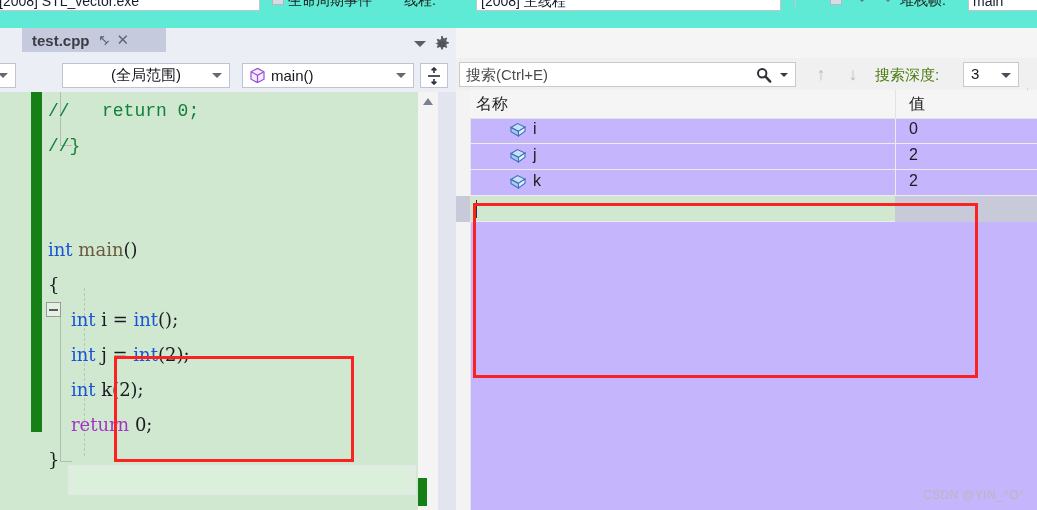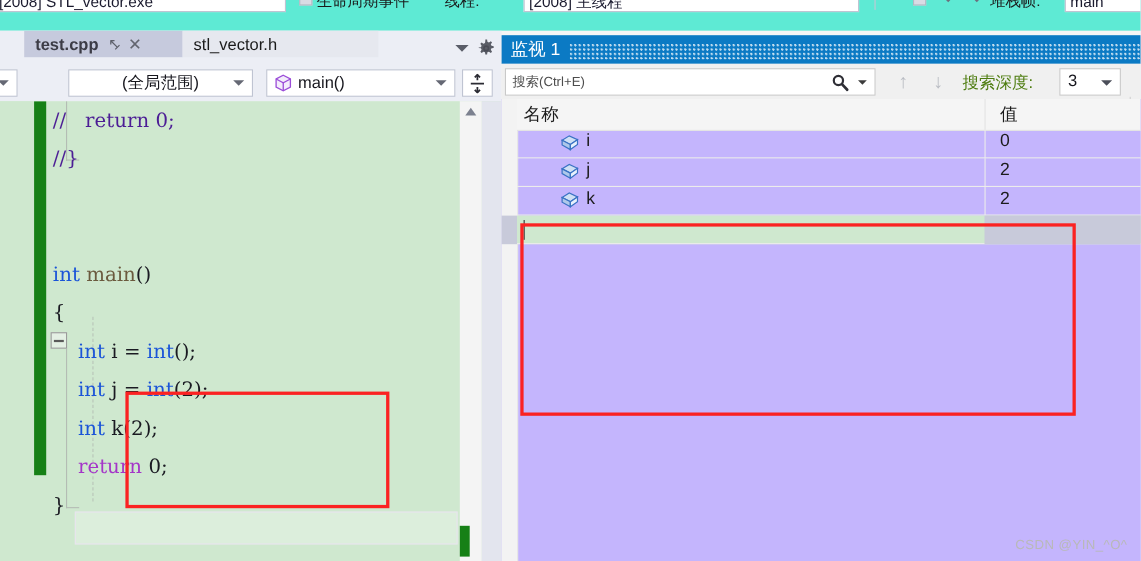--- a/index.html
+++ b/index.html
@@ -120,21 +120,21 @@
     position: absolute; left: 31px; top: 0; width: 11px; height: 340px;
     background: #168016;
   }
   .code-lines {
     position: absolute; left: 48px; top: 0; width: 368px; height: 418px;
     font-family: "DejaVu Serif", serif;
     font-size: 18px; line-height: 35px; white-space: pre;
   }
   .code-lines .ln { position: absolute; left: 0; height: 35px; }
   .kw { color: #1a54d8; }
-  .cmt { color: #4c1d95; }
+  .cmt { color: #15803d; font-family: Liberation Mono, monospace; }
   .purple { color: #a435c8; }
   .plain { color: #1a1a22; }
   .brown { color: #6b5a3e; }
 
   .fold-box {
     position: absolute; left: 46px; top: 210px;
     width: 15px; height: 15px; border: 1px solid #9a9a9a; background: #e4f0e4;
     box-sizing: border-box;
   }
   .fold-box::before {
@@ -195,21 +195,21 @@
   }
   .watch-toolbar {
     position: absolute; left: 0; top: 30px; width: 581px; height: 32px;
     background: #f0f0f0; border-bottom: 1px solid #e2e2e2;
   }
   .search-box {
     position: absolute; left: 3px; top: 4px; width: 337px; height: 25px;
     background: #ffffff; border: 1px solid #c9c9c9; box-sizing: border-box;
   }
   .search-box .ph {
-    position: absolute; left: 6px; top: 3px; font-size: 12px; color: #4d4d4d;
+    position: absolute; left: 6px; top: 3px; font-size: 15px; color: #4d4d4d;
   }
   .search-icon-wrap {
     position: absolute; right: 22px; top: 3px; width: 18px; height: 18px;
   }
   .search-caret {
     position: absolute; right: 7px; top: 10px; width: 0; height: 0;
     border-left: 4px solid transparent; border-right: 4px solid transparent;
     border-top: 4px solid #3b3b3b;
   }
   .arrow-btn {
@@ -314,23 +314,20 @@
   </div>
 
   <div class="editor-pane">
 
     <div class="tabstrip">
       <div class="tab active">
         <span>test.cpp</span>
         <span class="pin">↤</span>
         <span class="close">✕</span>
       </div>
-      <div class="tab inactive">
-        <span>stl_vector.h</span>
-      </div>
       <div class="tabstrip-caret"></div>
       <div class="tabstrip-gear">
         <svg width="18" height="18" viewBox="0 0 18 18">
           <path fill="#4a4d57" d="M9 6.2A2.8 2.8 0 1 0 9 11.8 2.8 2.8 0 0 0 9 6.2zm0 1.5a1.3 1.3 0 1 1 0 2.6 1.3 1.3 0 0 1 0-2.6z"></path>
           <path fill="#4a4d57" d="M8.2 1h1.6l.3 2 1.4.6 1.7-1.1 1.1 1.1-1.1 1.7.6 1.4 2 .3v1.6l-2 .3-.6 1.4 1.1 1.7-1.1 1.1-1.7-1.1-1.4.6-.3 2H8.2l-.3-2-1.4-.6-1.7 1.1-1.1-1.1 1.1-1.7-.6-1.4-2-.3V8.2l2-.3.6-1.4-1.1-1.7 1.1-1.1 1.7 1.1 1.4-.6.3-2z" opacity=".9"></path>
         </svg>
       </div>
     </div>
 
     <div class="navbar">
@@ -383,24 +380,20 @@
 
     <div class="vscrollbar">
       <div class="uparrow"></div>
     </div>
     <div class="vscroll-gutter-right"></div>
   </div>
   <div class="green-marker"></div>
 
   <div class="watch-pane">
 
-    <div class="watch-tabbar">
-      <div class="watch-tab-label">监视 1</div>
-      <div class="dotted-fill"></div>
-    </div>
 
     <div class="watch-toolbar">
       <div class="search-box">
         <span class="ph">搜索(Ctrl+E)</span>
         <span class="search-icon-wrap">
           <svg width="18" height="18" viewBox="0 0 18 18">
             <circle cx="7.2" cy="7.2" r="4.2" fill="none" stroke="#2f2f36" stroke-width="2"></circle>
             <path d="M10.4 10.4 15.2 15.6" stroke="#2f2f36" stroke-width="2.4" stroke-linecap="round"></path>
           </svg>
         </span>

